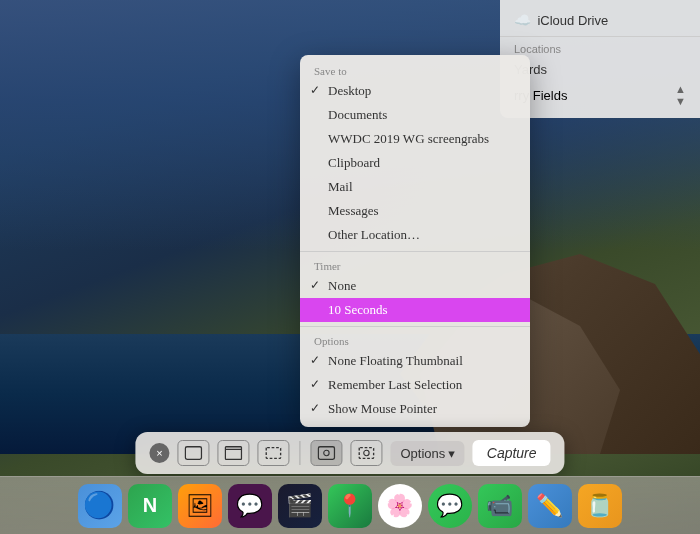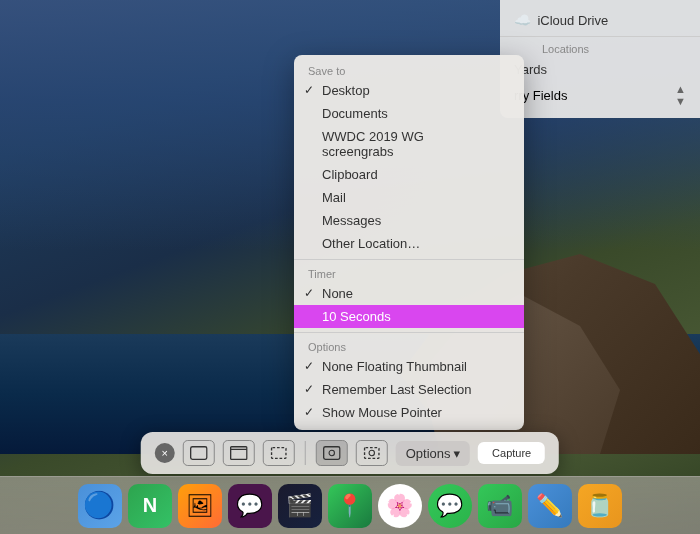--- a/index.html
+++ b/index.html
@@ -89,21 +89,20 @@
     .icloud-divider {
       height: 1px;
       background: #ccc;
       margin: 2px 0;
     }
     .icloud-section-label {
       padding: 4px 14px;
       font-size: 11px;
       color: #888;
       font-weight: 500;
-      margin-left: 28px;
     }
     .icloud-item {
       padding: 3px 14px;
       font-size: 13px;
       color: #333;
       cursor: pointer;
     }
     .icloud-scroll-item {
       display: flex;
       align-items: center;
@@ -180,37 +179,39 @@
       cursor: pointer;
       display: flex;
       align-items: center;
       gap: 3px;
     }
     .toolbar-capture-btn {
       background: #fff;
       border: none;
       border-radius: 6px;
       padding: 5px 14px;
-      font-size: 11px;
+      font-size: 14px;
       color: #333;
       cursor: pointer;
       font-weight: 500;
+      font-style: italic;
     }
 
     
     .context-menu {
       position: absolute;
       top: 55px;
-      left: 294px;
+      left: 300px;
       width: 230px;
       background: rgba(235, 233, 230, 0.97);
       border-radius: 8px;
       box-shadow: 0 8px 30px rgba(0,0,0,0.35);
       padding: 6px 0;
       font-size: 13px;
+      font-family: Liberation Serif, serif;
     }
     .menu-section-label {
       padding: 4px 14px 2px;
       font-size: 11px;
       color: #888;
       font-weight: 500;
     }
     .menu-item {
       padding: 4px 30px 4px 28px;
       color: #333;

